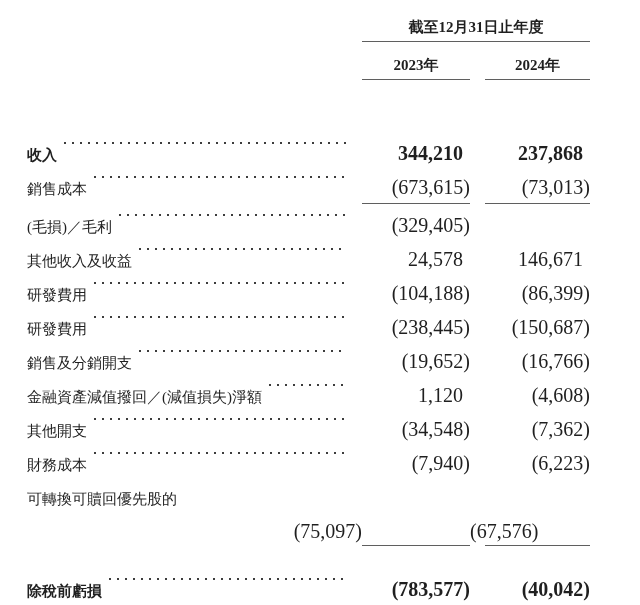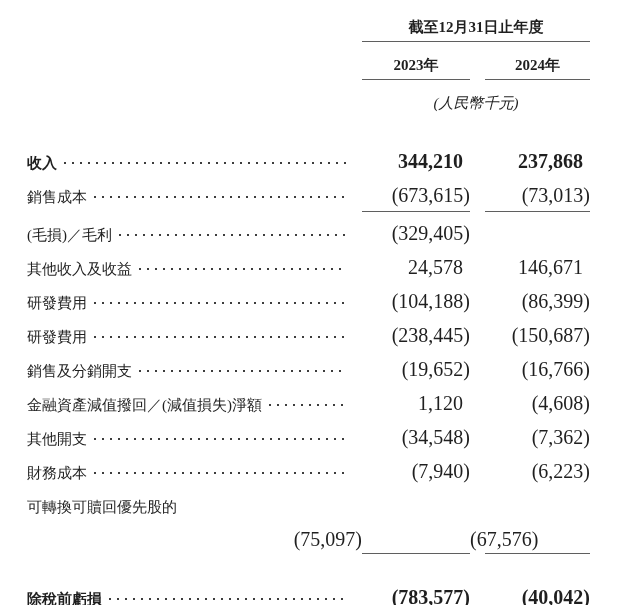--- a/index.html
+++ b/index.html
@@ -27,21 +27,21 @@
     line-height: 26px;
     height: 26px;
     white-space: nowrap;
   }
   .bold { font-weight: 700; }
   .center { text-align: center; }
   .italic { font-style: italic; }
   .span3 { grid-column: 2 / 5; }
   .label {
     display: flex;
-    align-items: center;
+    align-items: flex-start;
     padding-right: 14px;
     min-width: 0;
   }
   .label.indent { padding-left: 17px; }
   .leader {
     flex: 1 1 auto;
     min-width: 8px;
     height: 2px;
     margin: 0 2px 0 7px;
     background: repeating-linear-gradient(90deg, #3c3c3c 0 2px, transparent 2px 8px);
@@ -81,21 +81,20 @@
   </div>
   <div class="rule-row">
     <div></div>
     <div class="hline"></div>
     <div></div>
     <div class="hline"></div>
   </div>
 
   <div class="row note-row">
     <div class="cell"></div>
-    <div class="cell center italic span3">(人民幣千元)</div>
   </div>
 
   <div id="rows">
       <div class="row bold">
         <div class="cell label">
           <span>收入</span>
           <span class="leader"></span>
         </div>
         <div class="cell val noparen">344,210</div>
         <div class="cell"></div>

